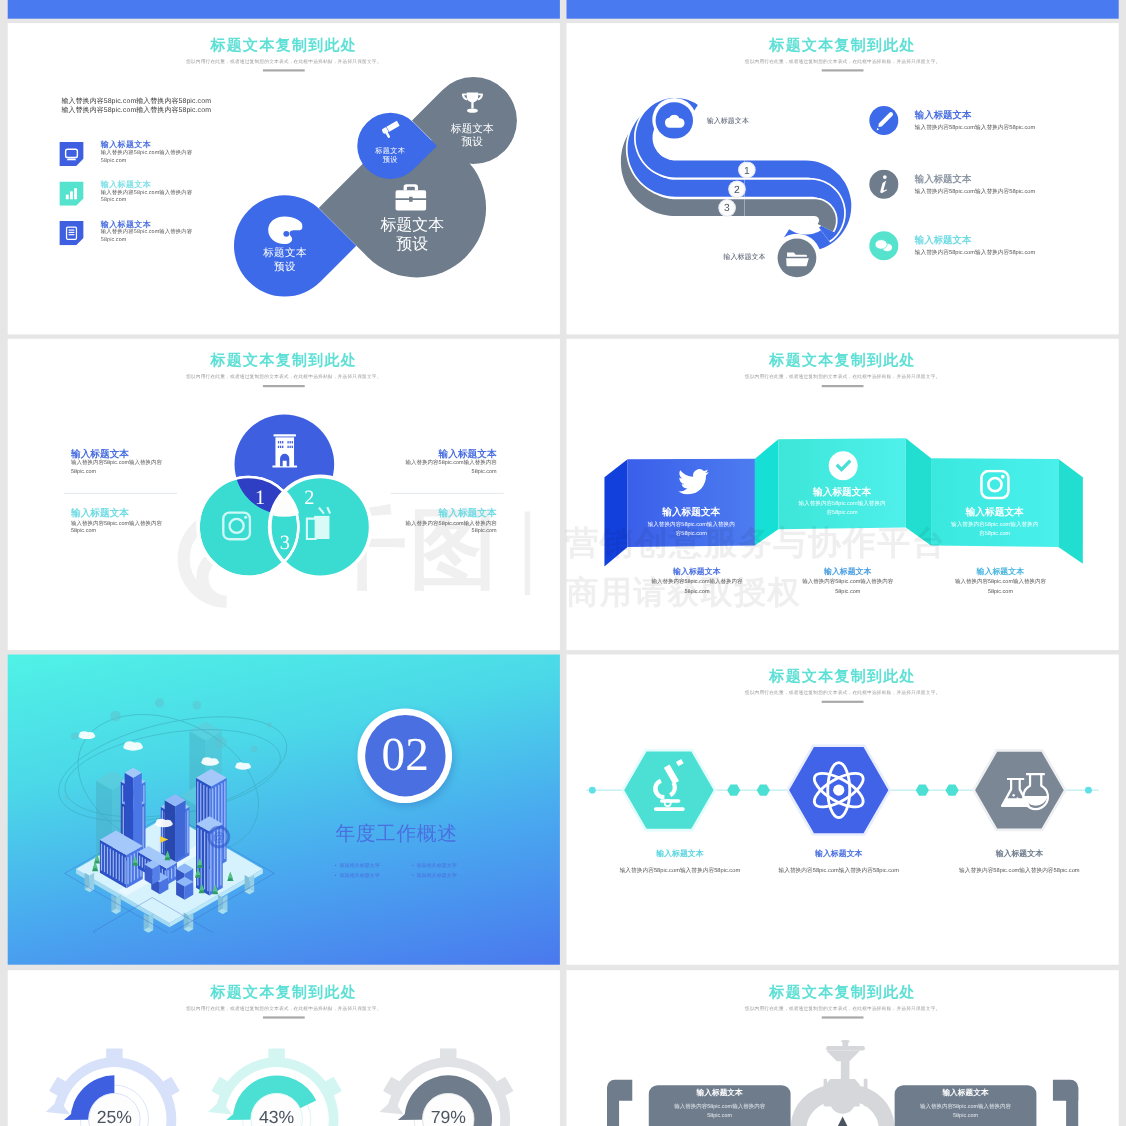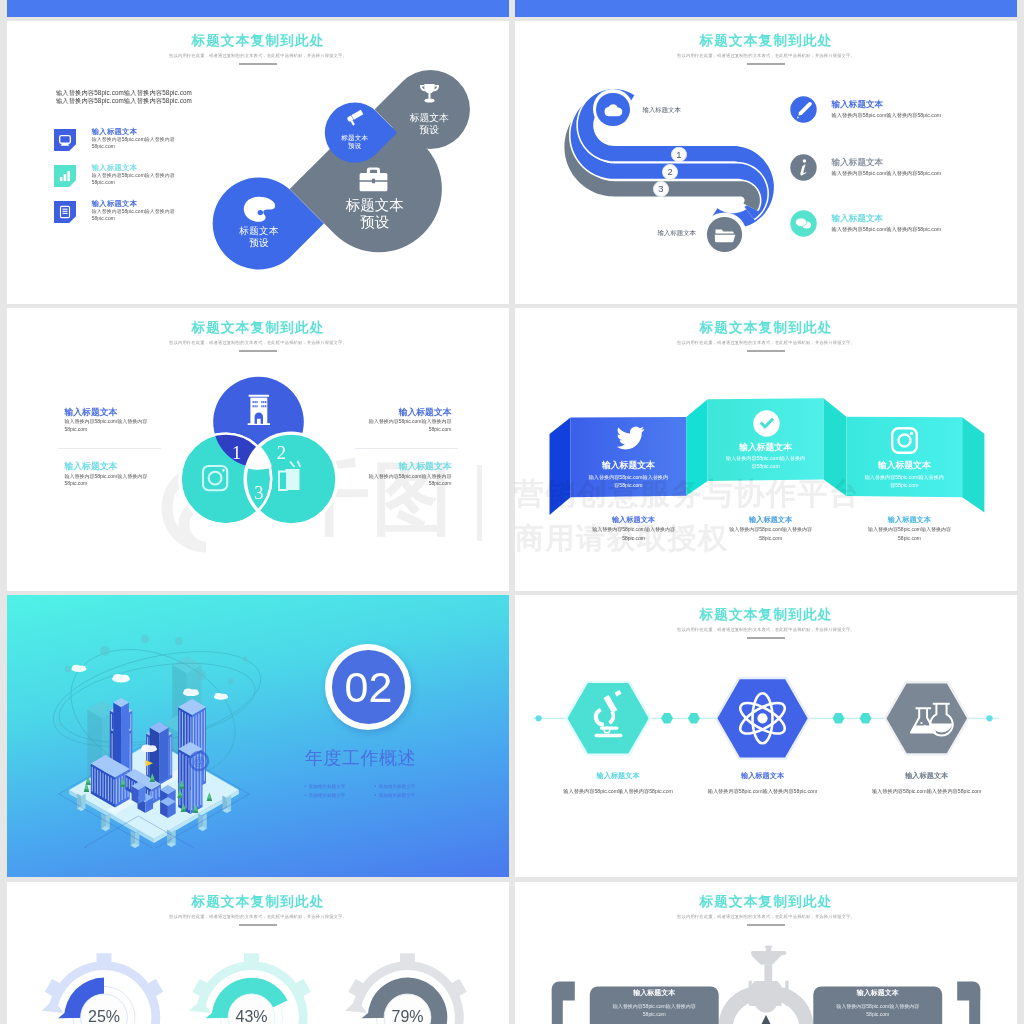--- a/index.html
+++ b/index.html
@@ -586,21 +586,21 @@
           <g opacity="0.55">
             <circle cx="150" cy="128" r="9" fill="none" stroke="#2c51c6" stroke-width="2.6"></circle>
             <text x="150" y="132" font-size="11" fill="#2c51c6" text-anchor="middle" font-family="Liberation Sans, sans-serif">@</text>
           </g>
           <path d="M96 140 l0 -13 l8 3.2 l-8 3.2" fill="#f5d13c"></path>
           <rect x="95.2" y="127" width="1.2" height="14" fill="#dfe8ff"></rect>
         </svg>
     </div>
     <div style="position:absolute;left:318.4px;top:49.0px;width:86px;height:86px;border-radius:50%;background:#fff;box-shadow:2px 3px 7px rgba(40,70,160,0.25);"></div>
     <div style="position:absolute;left:324.6px;top:55.2px;width:73.6px;height:73.6px;border-radius:50%;background:#4a6fe0;"></div>
-    <div style="position:absolute;left:318.4px;top:49.0px;width:86px;height:86px;line-height:86px;text-align:center;color:#fff;font-size:43px;font-family:Liberation Sans, sans-serif;">02</div>
+    <div style="position:absolute;left:318.4px;top:49.0px;width:86px;height:86px;line-height:86px;text-align:center;color:#fff;font-size:43px;font-family:Liberation Serif, serif;">02</div>
     <div style="position:absolute;left:297.9px;top:150.6px;font-size:18px;color:#4a6fe0;letter-spacing:0.5px;white-space:nowrap;">年度工作概述</div>
     <div style="position:absolute;left:297.4px;top:186.5px;width:190px;font-size:4.6px;color:#4a6fe0;">
       <div style="display:flex;gap:0px;line-height:9.6px;">
           <span style="width:70px;">•&nbsp;&nbsp;<span>添加相关标题文字</span></span>
           <span style="width:70px;">•&nbsp;&nbsp;<span>添加相关标题文字</span></span>
         </div>
       <div style="display:flex;gap:0px;line-height:9.6px;">
           <span style="width:70px;">•&nbsp;&nbsp;<span>添加相关标题文字</span></span>
           <span style="width:70px;">•&nbsp;&nbsp;<span>添加相关标题文字</span></span>
         </div>

